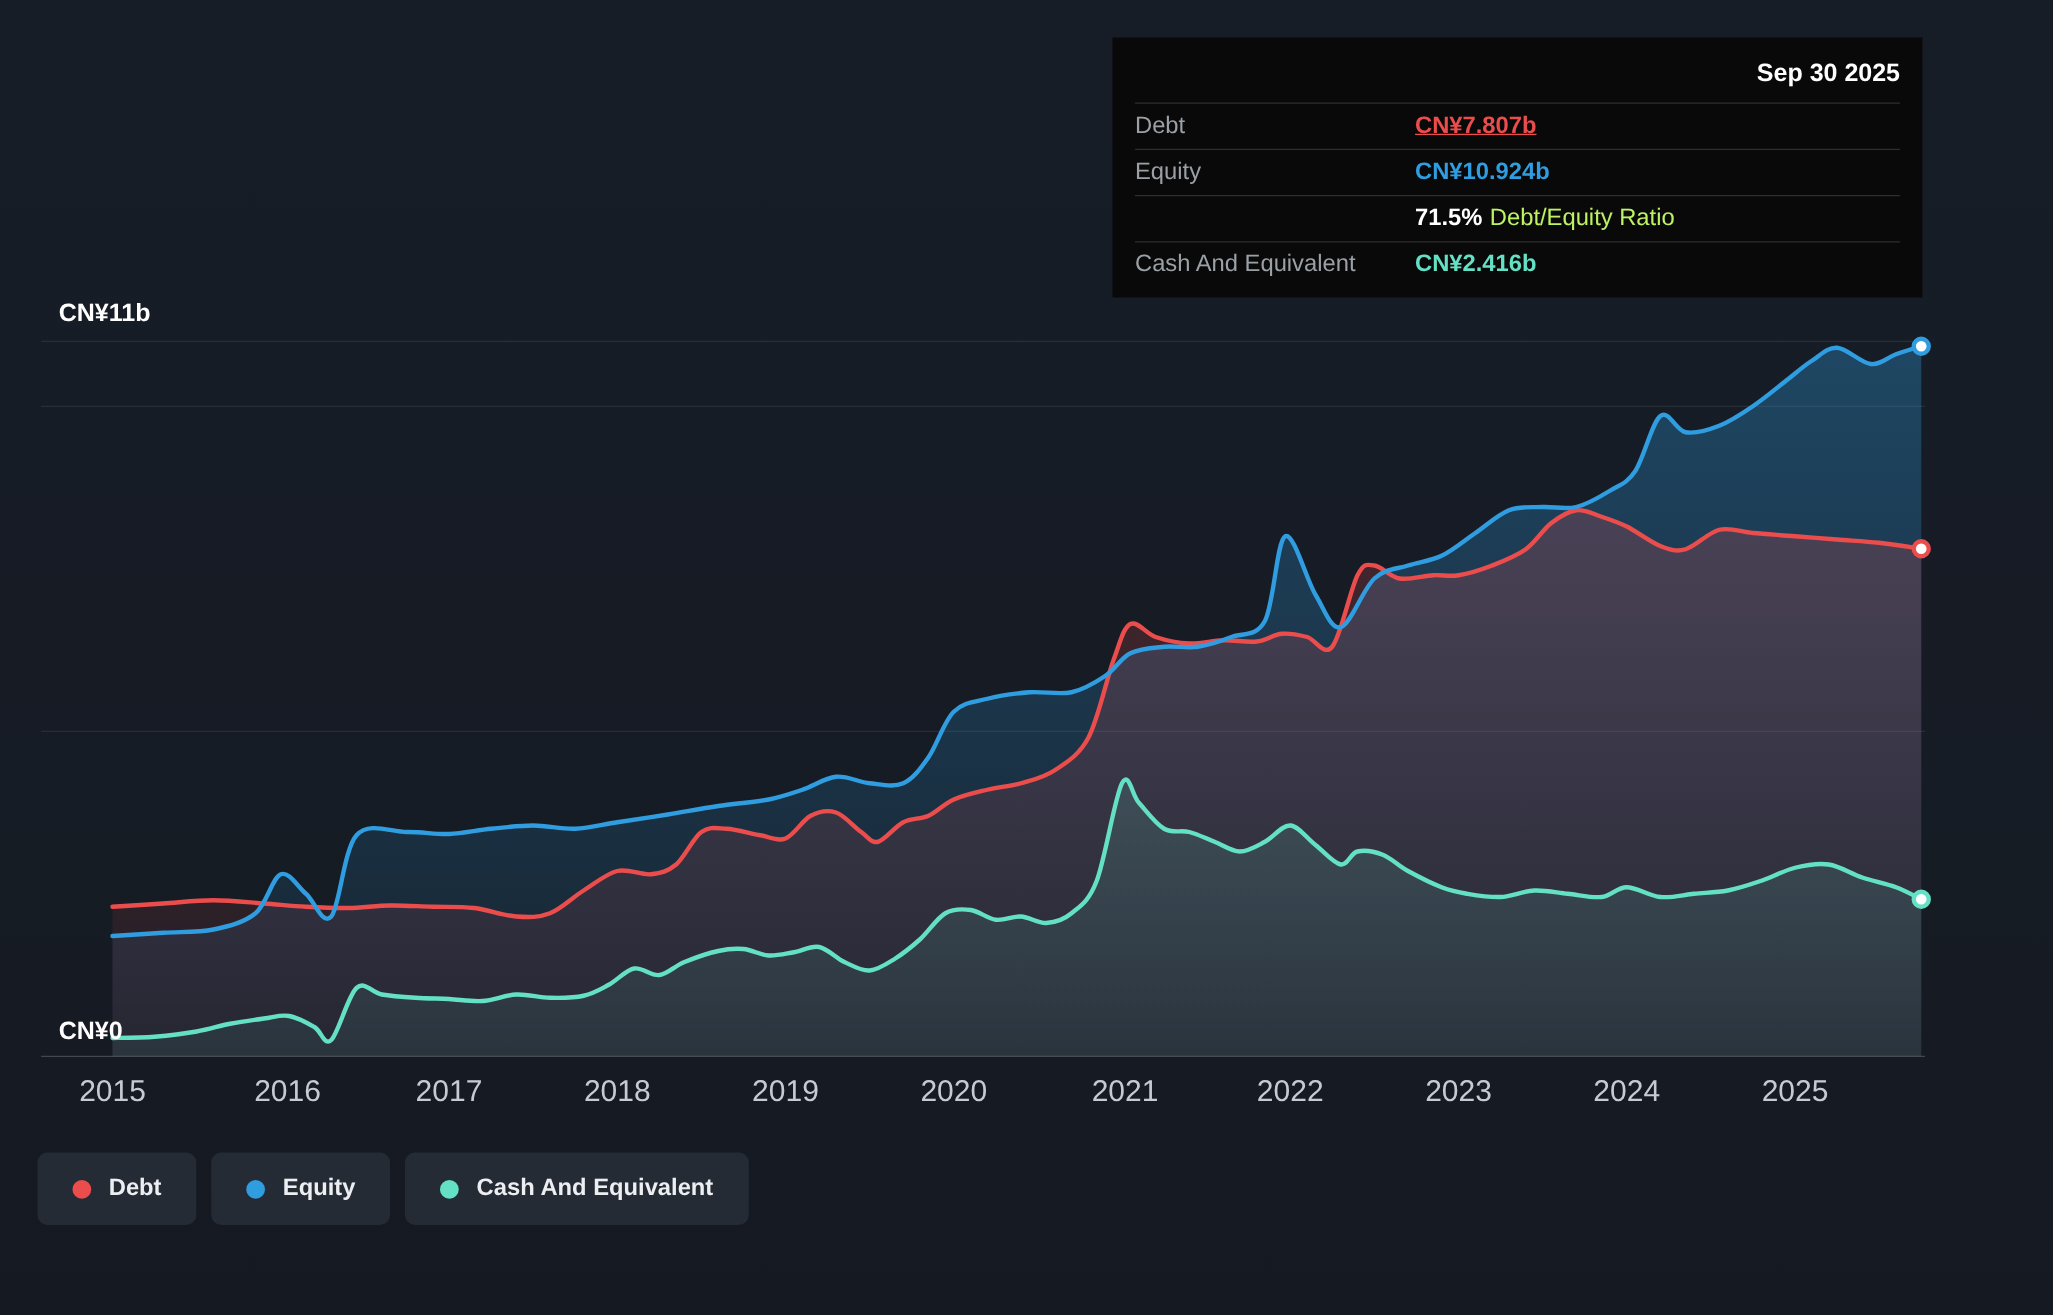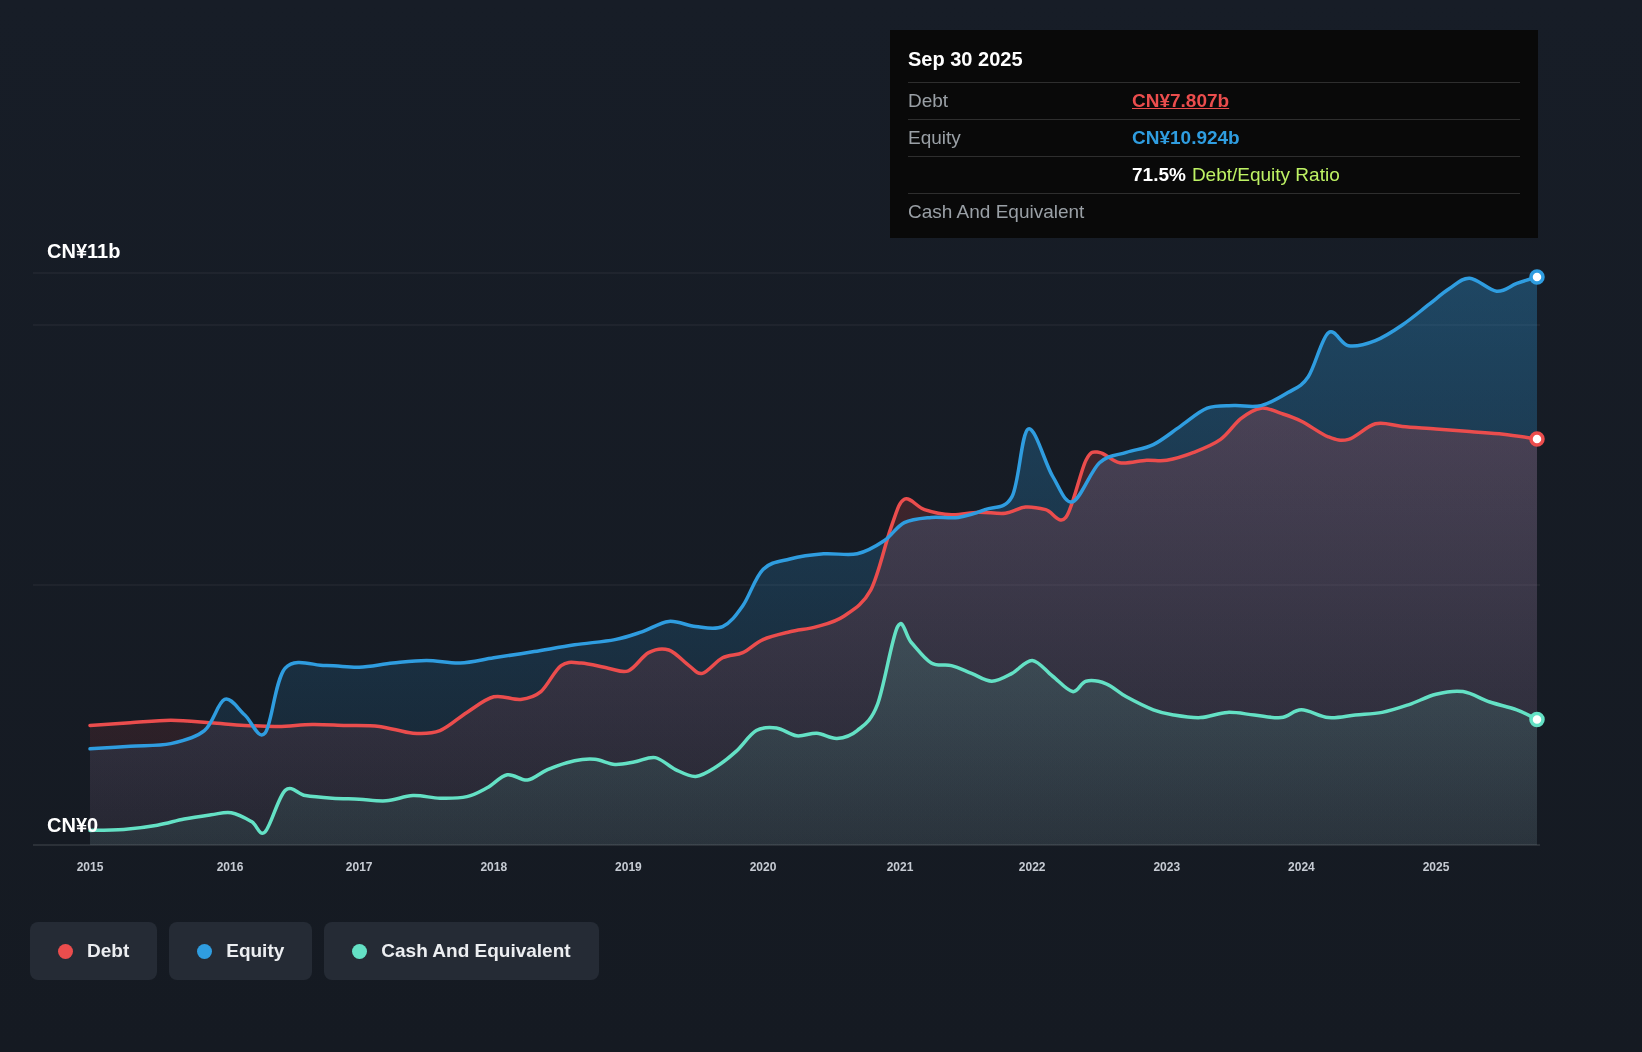--- a/index.html
+++ b/index.html
@@ -12,26 +12,26 @@
   .stage{position:relative;width:1642px;height:1052px;
     background:linear-gradient(180deg,#171d27 0%,#151a22 100%);}
   #chart-svg{position:absolute;left:0;top:0;}
 
   .y-label{position:absolute;color:#ffffff;font-size:20px;font-weight:700;}
   .y-label.top{left:47px;top:240px;}
   .y-label.bottom{left:47px;top:814px;}
 
   .x-axis{position:absolute;left:0;top:860px;width:100%;height:26px;}
   .x-axis span{position:absolute;top:0;transform:translateX(-50%);
-    color:#c6cbd3;font-size:12px;font-weight:700;}
+    color:#c6cbd3;font-size:24px;font-weight:400;}
 
   
   .tooltip{position:absolute;left:890px;top:30px;width:648px;box-sizing:border-box;
     background:#090909;color:#ffffff;font-size:19px;padding:10px 18px 8px;}
-  .tt-title{font-weight:700;font-size:20px;padding:8px 0 11px;border-bottom:1px solid #2e2e2e;}
+  .tt-title{font-weight:700;font-size:20px;padding:8px 0 11px;border-bottom:1px solid #2e2e2e;text-align:right;}
   .tt-row{display:grid;grid-template-columns:224px 1fr;align-items:center;
     padding:7px 0;border-bottom:1px solid #2e2e2e;}
   .tt-row.last{border-bottom:none;}
   .tt-label{color:#9aa0a6;}
   .tt-value{font-weight:700;}
   .tt-ratio-val{font-weight:700;color:#ffffff;}
   .tt-ratio-label{color:#bef264;margin-left:6px;margin-top:39px;}
 
   
   .legend{position:absolute;left:30px;top:922px;display:flex;gap:12px;}
@@ -100,20 +100,21 @@
     <div class="tt-row">
       <span class="tt-label">Equity</span>
       <span class="tt-value" style="color: rgb(47, 157, 224);">CN¥10.924b</span>
     </div>
     <div class="tt-row">
       <span></span>
       <span><span class="tt-ratio-val">71.5%</span><span class="tt-ratio-label">Debt/Equity Ratio</span></span>
     </div>
     <div class="tt-row last">
       <span class="tt-label">Cash And Equivalent</span>
+      <span class="tt-value" style="color: rgb(100, 225, 197);">CN¥2.416b</span>
     </div>
   </div>
 
   <div class="legend">
     <div class="pill">
       <span class="dot" style="background: rgb(235, 77, 77);"></span>
       <span>Debt</span>
     </div>
     <div class="pill">
       <span class="dot" style="background: rgb(47, 157, 224);"></span>

